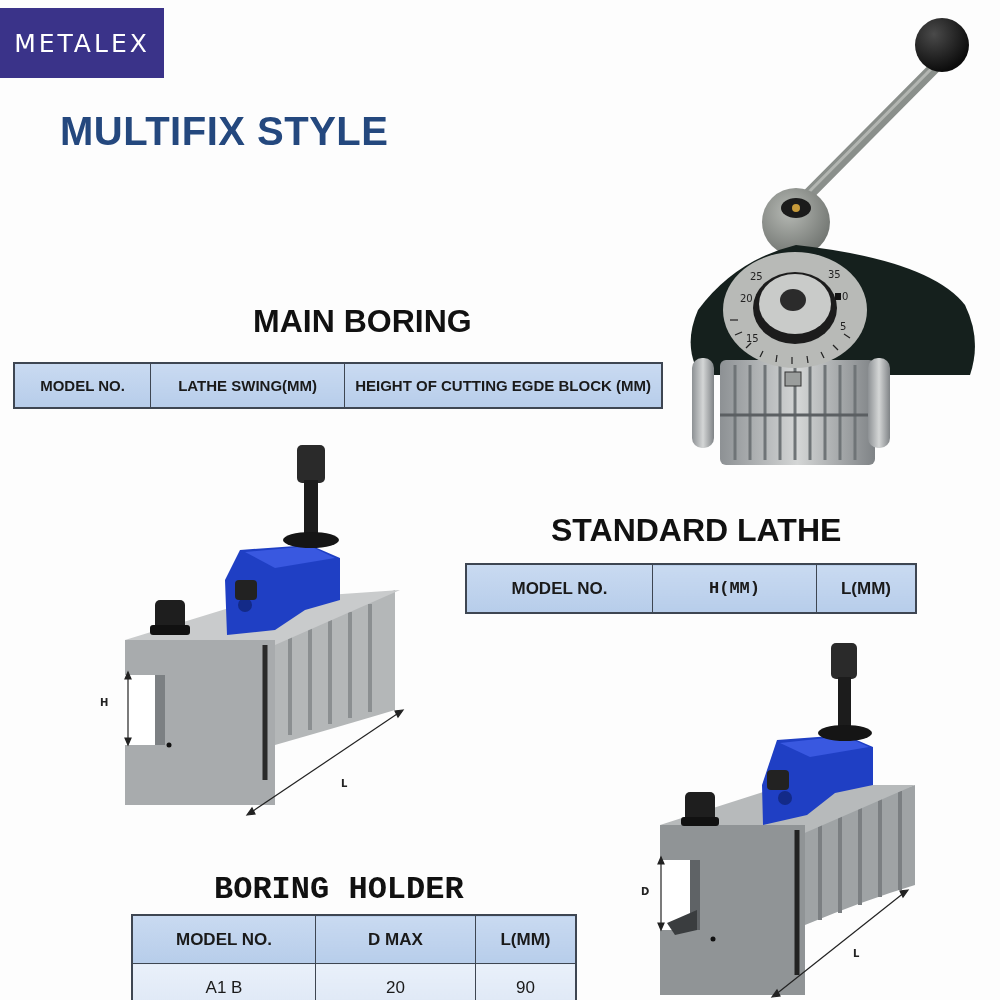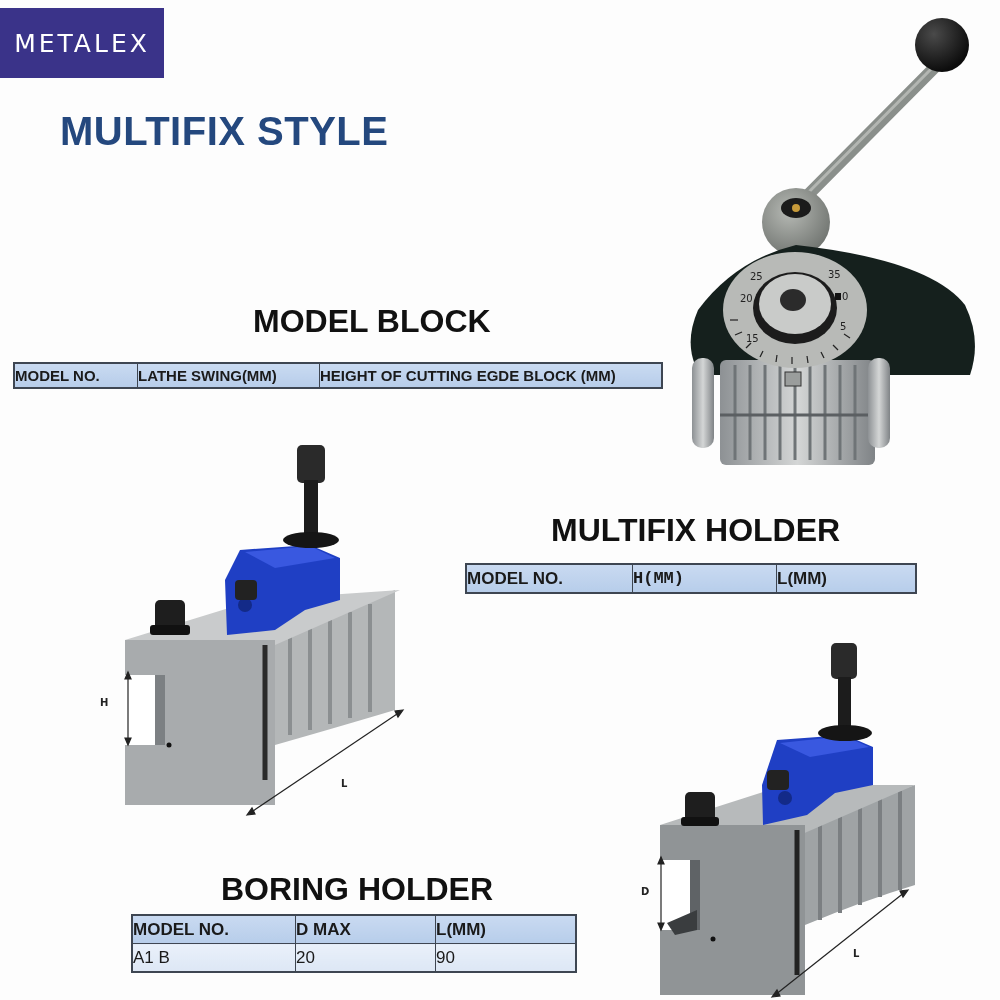--- a/index.html
+++ b/index.html
@@ -24,21 +24,21 @@
   .section-heading {
     position: absolute; color: #111111; font-weight: bold; font-size: 32px;
     font-family: "Liberation Sans", sans-serif; white-space: nowrap;
   }
   table.spec {
     position: absolute; border-collapse: collapse;
     font-family: "Liberation Sans", sans-serif; color: #1a1a1a;
     border: 2px solid #3e4652;
   }
   table.spec th, table.spec td {
-    border: 1.5px solid #3e4652; text-align: left; padding: 0; white-space: nowrap;
+    border: 1.5px solid #3e4652; text-align: center; padding: 10px; white-space: nowrap;
   }
   table.spec th {
     background: linear-gradient(#c9daf1, #b7cdea);
     font-weight: bold;
   }
   table.spec td {
     background: linear-gradient(#e9f0fa, #dde7f5);
     font-weight: normal;
   }
   #t-main { left: 13px; top: 362px; width: 650px; }
@@ -127,21 +127,21 @@
   <text x="160" y="320" font-size="10" fill="#222" font-family="DejaVu Sans, sans-serif">5</text>
   <text x="66" y="332" font-size="10" fill="#222" font-family="DejaVu Sans, sans-serif">15</text>
 
   <ellipse cx="115" cy="298" rx="42" ry="36" fill="#1c1c1c"></ellipse>
   <ellipse cx="115" cy="294" rx="36" ry="30" fill="#c9cbc9"></ellipse>
   <ellipse cx="113" cy="290" rx="13" ry="11" fill="#2b2b2b"></ellipse>
   <rect x="155" y="283" width="6" height="7" fill="#111"></rect>
   <rect x="105" y="362" width="16" height="14" fill="#9a9d9c" stroke="#333"></rect>
 </svg>
 
-<div class="section-heading" style="left:253px; top:303px;">MODEL BLOCK</div>
+<div class="section-heading" style="left:253px; top:303px;">MAIN BORING</div>
 <table class="spec" id="t-main">
   <tbody>
       <tr>
     <th style="width:122px;">MODEL NO.</th>
     <th style="width:181px;">LATHE SWING(MM)</th>
     <th>HEIGHT OF CUTTING EGDE BLOCK (MM)</th>
   </tr>
 </tbody>
   </table>
 
@@ -180,21 +180,21 @@
     <path d="M33 232 L30 239 L36 239 Z"></path>
       <path d="M33 305 L30 298 L36 298 Z"></path>
     <line x1="155" y1="373" x2="305" y2="272"></line>
     <path d="M152 375 L160 374 L157 368 Z"></path>
       <path d="M308 270 L300 271 L303 277 Z"></path>
   </g>
 </svg>
 <div class="dim-label" style="left:100px; top:697px;">H</div>
 <div class="dim-label" style="left:341px; top:778px;">L</div>
 
-<div class="section-heading" style="left:551px; top:512px;">MULTIFIX HOLDER</div>
+<div class="section-heading" style="left:551px; top:512px;">STANDARD LATHE</div>
 <table class="spec" id="t-std">
   <tbody>
       <tr>
     <th style="width:165px;">MODEL NO.</th>
     <th style="width:143px;font-family:Liberation Mono, monospace;">H(MM)</th>
     <th>L(MM)</th>
   </tr>
 </tbody>
   </table>
 
@@ -228,21 +228,21 @@
     <path d="M26 222 L23 229 L29 229 Z"></path>
       <path d="M26 295 L23 288 L29 288 Z"></path>
     <line x1="140" y1="360" x2="270" y2="257"></line>
     <path d="M137 362 L145 361 L142 355 Z"></path>
       <path d="M273 255 L265 256 L268 262 Z"></path>
   </g>
 </svg>
 <div class="dim-label" style="left:641px; top:886px;">D</div>
 <div class="dim-label" style="left:853px; top:948px;">L</div>
 
-<div class="section-heading" style="left:221px; top:871px;">BORING HOLDER</div>
+<div class="section-heading" style="left:214px; top:871px;font-family:Liberation Mono, monospace;">BORING HOLDER</div>
 <table class="spec" id="t-bor">
   <tbody>
       <tr>
     <th style="width:162px;">MODEL NO.</th>
     <th style="width:139px;">D MAX</th>
     <th>L(MM)</th>
   </tr>
   <tr>
     <td>A1 B</td>
     <td>20</td>

